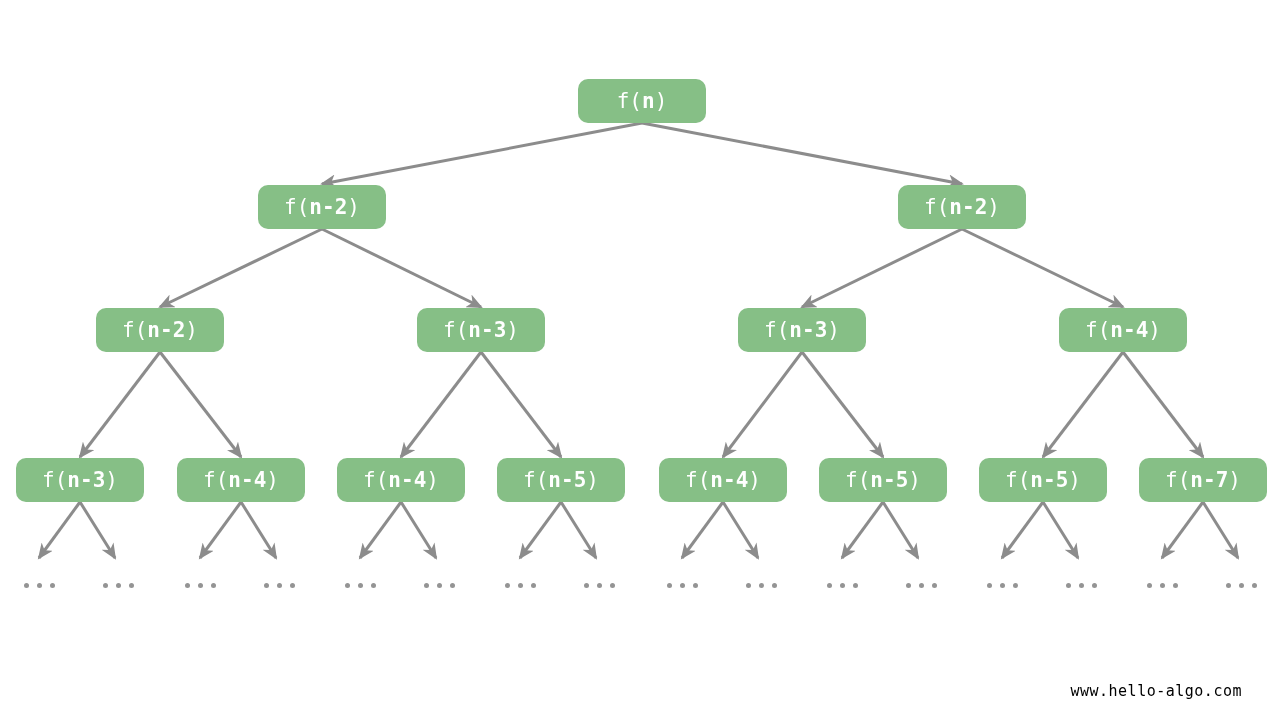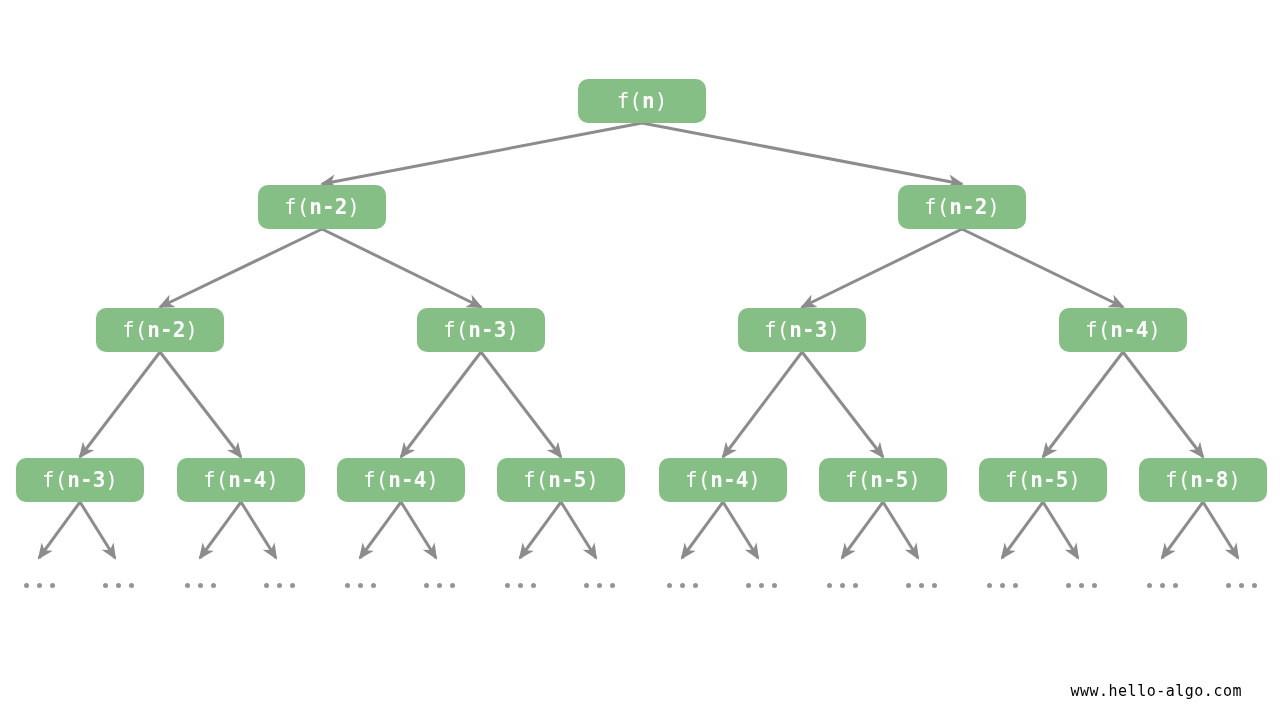--- a/index.html
+++ b/index.html
@@ -163,21 +163,21 @@
         <span class="mid">n-5</span>
         <span class="post">)</span>
       </div>
       <div class="tree-node" style="left: 979px; top: 458px; background: rgb(134, 191, 134); color: rgb(255, 255, 255);">
         <span class="pre">f(</span>
         <span class="mid">n-5</span>
         <span class="post">)</span>
       </div>
       <div class="tree-node" style="left: 1139px; top: 458px; background: rgb(134, 191, 134); color: rgb(255, 255, 255);">
         <span class="pre">f(</span>
-        <span class="mid">n-8</span>
+        <span class="mid">n-7</span>
         <span class="post">)</span>
       </div>
     </div>
   <div>
       <div class="ellipsis" aria-label="..." style="left: 22px; top: 580px;">
         <span class="dot" style="background: rgb(148, 148, 148);"></span>
         <span class="dot" style="background: rgb(148, 148, 148);"></span>
         <span class="dot" style="background: rgb(148, 148, 148);"></span>
       </div>
       <div class="ellipsis" aria-label="..." style="left: 101px; top: 580px;">

